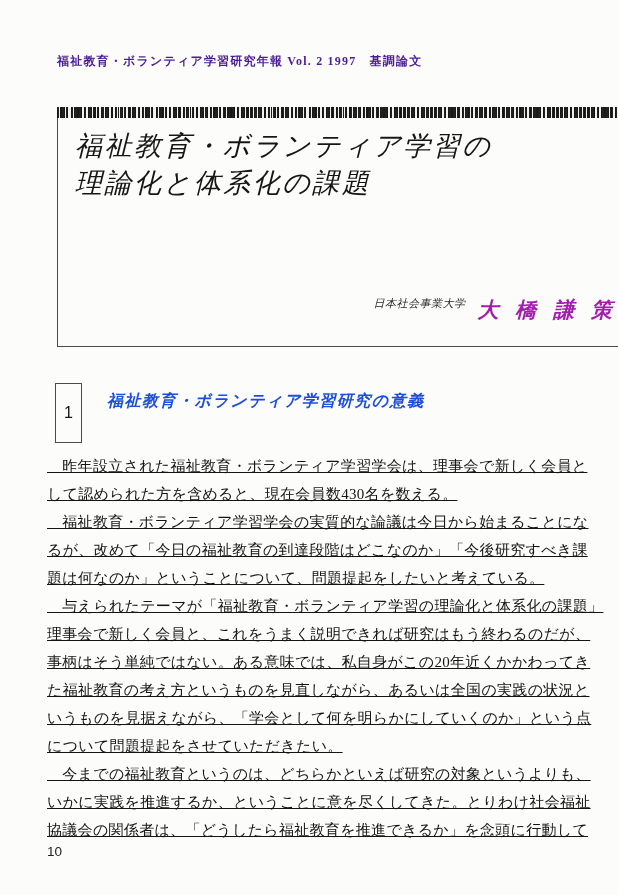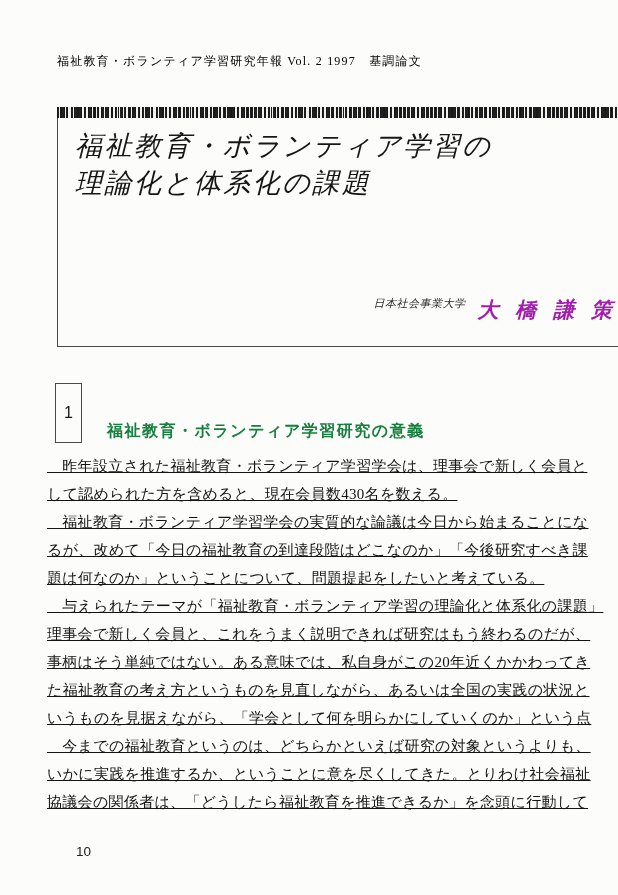--- a/index.html
+++ b/index.html
@@ -17,22 +17,23 @@
     overflow: hidden;
   }
 
   
   .journal-line {
     position: absolute;
     left: 57px;
     top: 53px;
     font-size: 12px;
     letter-spacing: 1.2px;
-    color: #000000;
+    color: #4c1d95;
     white-space: nowrap;
+    font-weight: bold;
   }
 
   
   .title-box {
     position: absolute;
     left: 57px;
     top: 107px;
     width: 573px;
     height: 240px;
     box-sizing: border-box;
@@ -94,27 +95,28 @@
     display: flex;
     align-items: center;
     justify-content: center;
     font-family: "Liberation Sans", "DejaVu Sans", sans-serif;
     font-size: 16px;
     color: #161616;
   }
   .section-heading {
     position: absolute;
     left: 107px;
-    top: 421px;
+    top: 391px;
     font-family: "Liberation Sans", "DejaVu Sans", sans-serif;
     font-weight: bold;
     font-size: 16px;
     letter-spacing: 1.5px;
-    color: #15803d;
+    color: #1d4ed8;
     white-space: nowrap;
+    font-style: italic;
   }
 
   
   .body-text {
     position: absolute;
     left: 47px;
     top: 452px;
     width: 530px;
     font-size: 15px;
     line-height: 28px;
@@ -128,21 +130,20 @@
   }
 
   
   .page-number {
     position: absolute;
     left: 47px;
     top: 844px;
     font-family: "Liberation Sans", "DejaVu Sans", sans-serif;
     font-size: 13.5px;
     color: #222;
-    margin-left: 29px;
   }
 </style>
 </head>
 <body>
 
 <div class="page">
 
   <div class="journal-line">福祉教育・ボランティア学習研究年報 Vol. 2 1997　基調論文</div>
 
   <div class="title-box">
@@ -166,20 +167,21 @@
     <div class="body-line">　昨年設立された福祉教育・ボランティア学習学会は、理事会で新しく会員と</div>
     <div class="body-line">して認められた方を含めると、現在会員数430名を数える。</div>
     <div class="body-line">　福祉教育・ボランティア学習学会の実質的な論議は今日から始まることにな</div>
     <div class="body-line">るが、改めて「今日の福祉教育の到達段階はどこなのか」「今後研究すべき課</div>
     <div class="body-line">題は何なのか」ということについて、問題提起をしたいと考えている。</div>
     <div class="body-line">　与えられたテーマが「福祉教育・ボランティア学習の理論化と体系化の課題」</div>
     <div class="body-line">理事会で新しく会員と、これをうまく説明できれば研究はもう終わるのだが、</div>
     <div class="body-line">事柄はそう単純ではない。ある意味では、私自身がこの20年近くかかわってき</div>
     <div class="body-line">た福祉教育の考え方というものを見直しながら、あるいは全国の実践の状況と</div>
     <div class="body-line">いうものを見据えながら、「学会として何を明らかにしていくのか」という点</div>
+    <div class="body-line">について問題提起をさせていただきたい。</div>
     <div class="body-line">　今までの福祉教育というのは、どちらかといえば研究の対象というよりも、</div>
     <div class="body-line">いかに実践を推進するか、ということに意を尽くしてきた。とりわけ社会福祉</div>
     <div class="body-line">協議会の関係者は、「どうしたら福祉教育を推進できるか」を念頭に行動して</div>
   </div>
 
   <div class="page-number">10</div>
 
 </div>
 
 </body></html>

